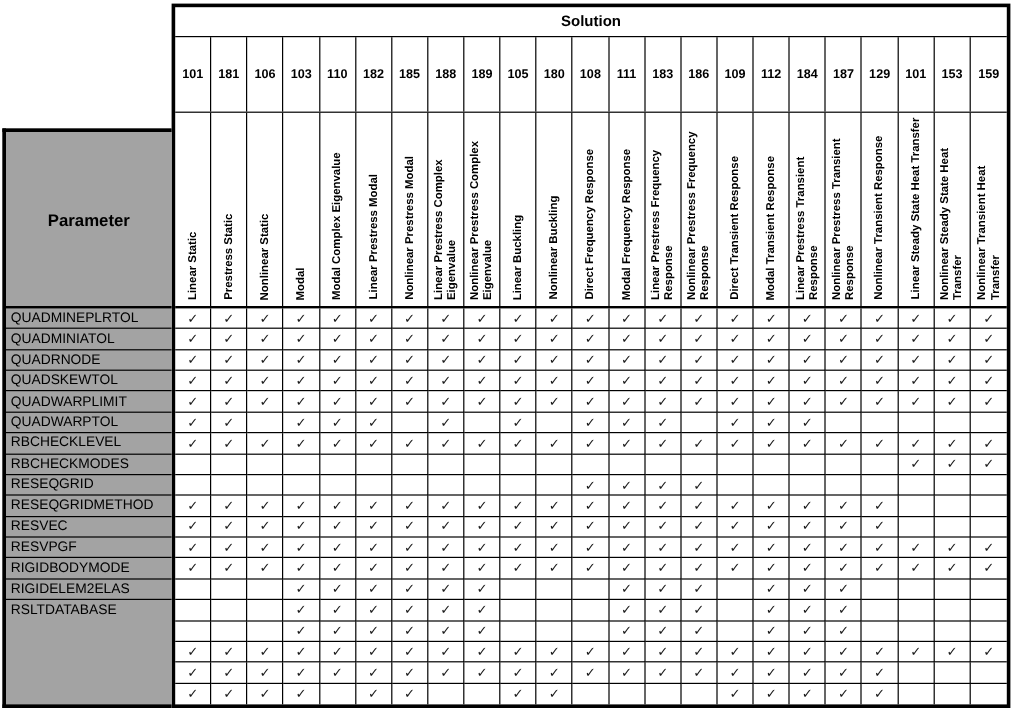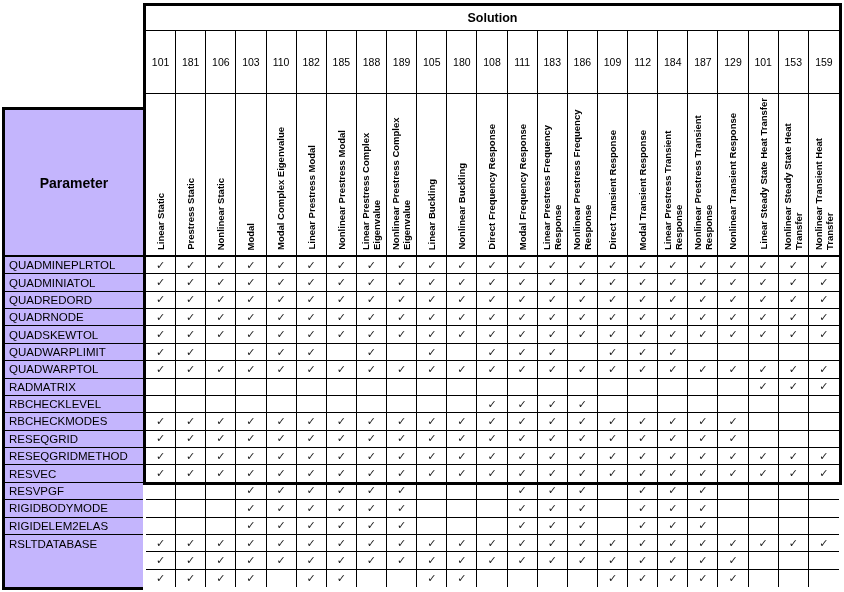--- a/index.html
+++ b/index.html
@@ -3,32 +3,32 @@
 <meta charset="utf-8">
 <style>
   * { box-sizing: border-box; margin: 0; padding: 0; }
   html, body { width: 844px; height: 592px; background: #ffffff; overflow: hidden; }
   body { font-family: "Liberation Sans", "DejaVu Sans", sans-serif; color: #000; }
 
   #stage { position: relative; width: 844px; height: 592px; background: #fff; }
 
   
   .solution-block {
-    position: absolute; left: 143px; top: 3px; width: 699px; height: 482px;
+    position: absolute; left: 143px; top: 3px; width: 699px; height: 587px;
     border: 3px solid #000; background: #fff;
   }
   .sol-title {
     height: 25px; border-bottom: 1px solid #000;
     display: flex; align-items: center; justify-content: center;
     font-weight: bold; font-size: 12.5px;
   }
   .sol-nums { height: 63px; display: grid; grid-template-columns: repeat(23, 1fr); border-bottom: 1px solid #000; }
   .sol-nums .cell {
     display: flex; align-items: center; justify-content: center;
-    font-weight: normal; font-size: 10.5px;
+    font-weight: bold; font-size: 10.5px;
   }
   .sol-nums .cell:not(:last-child) { border-right: 1px solid #000; }
 
   .sol-labels { height: 163px; display: grid; grid-template-columns: repeat(23, 1fr); border-bottom: 2px solid #000; }
   .sol-labels .cell {
     display: flex; align-items: flex-end; justify-content: center;
     padding-bottom: 5px; overflow: hidden;
   }
   .sol-labels .cell:not(:last-child) { border-right: 1px solid #000; }
   .vtext {
@@ -42,21 +42,21 @@
     border-right: 1px solid #000; border-bottom: 1px solid #000;
     display: flex; align-items: center; justify-content: center;
     font-size: 11px; color: #1a1a1a;
   }
   .sol-data .cell:nth-child(23n) { border-right: none; }
   .sol-data .cell:nth-child(n+415) { border-bottom: none; }
 
   
   .param-block {
     position: absolute; left: 2px; top: 107px; width: 141px; height: 483px;
-    border: 3px solid #000; border-right: none; background: #c4b5fd;
+    border: 3px solid #000; border-right: none; background: #a3a3a3;
   }
   .param-head {
     height: 147px; border-bottom: 2px solid #000;
     display: flex; align-items: center; justify-content: center;
     font-weight: bold; font-size: 14px;
   }
   .param-rows { height: 330px; display: grid; grid-template-rows: repeat(19, 1fr); }
   .param-rows .prow {
     display: flex; align-items: center; padding-left: 4px;
     font-size: 11.5px; white-space: nowrap; overflow: hidden;
@@ -605,26 +605,24 @@
         <div class="cell"></div>
         <div class="cell"></div>
       </div>
   </div>
 
   <div class="param-block">
     <div class="param-head">Parameter</div>
     <div class="param-rows">
         <div class="prow">QUADMINEPLRTOL</div>
         <div class="prow">QUADMINIATOL</div>
-        <div class="prow">QUADREDORD</div>
         <div class="prow">QUADRNODE</div>
         <div class="prow">QUADSKEWTOL</div>
         <div class="prow">QUADWARPLIMIT</div>
         <div class="prow">QUADWARPTOL</div>
-        <div class="prow">RADMATRIX</div>
         <div class="prow">RBCHECKLEVEL</div>
         <div class="prow">RBCHECKMODES</div>
         <div class="prow">RESEQGRID</div>
         <div class="prow">RESEQGRIDMETHOD</div>
         <div class="prow">RESVEC</div>
         <div class="prow">RESVPGF</div>
         <div class="prow">RIGIDBODYMODE</div>
         <div class="prow">RIGIDELEM2ELAS</div>
         <div class="prow">RSLTDATABASE</div>
       </div>

